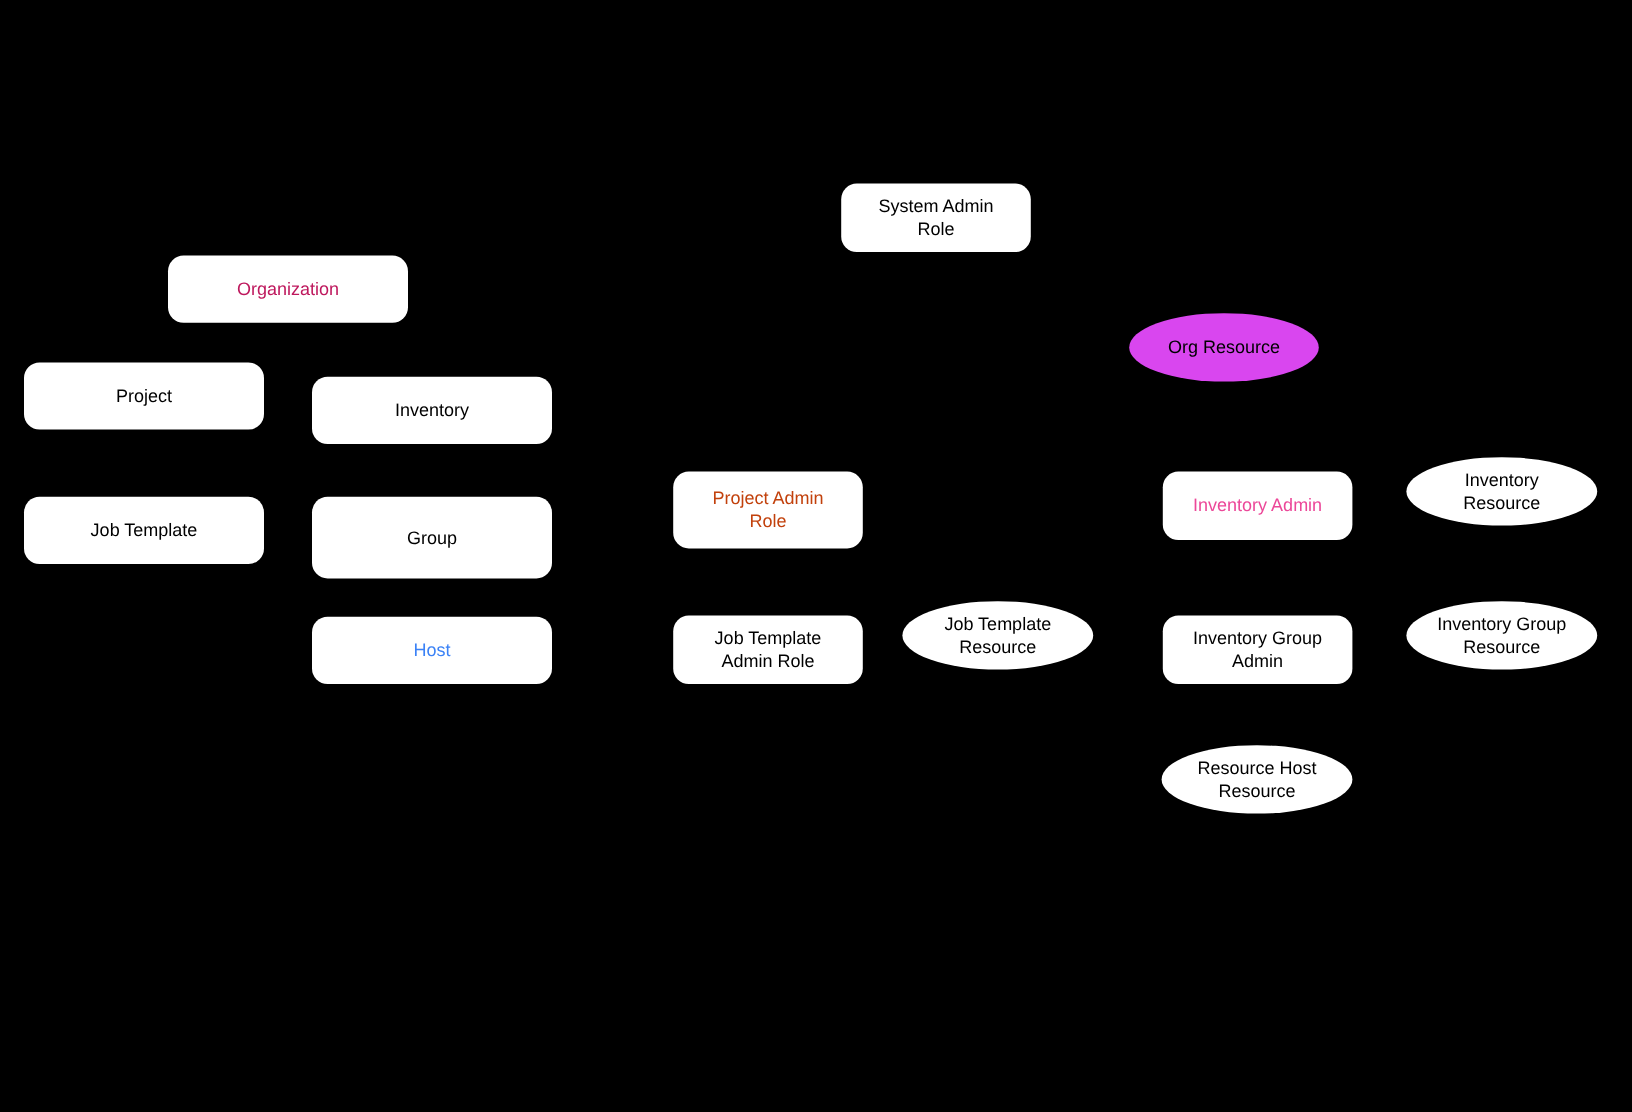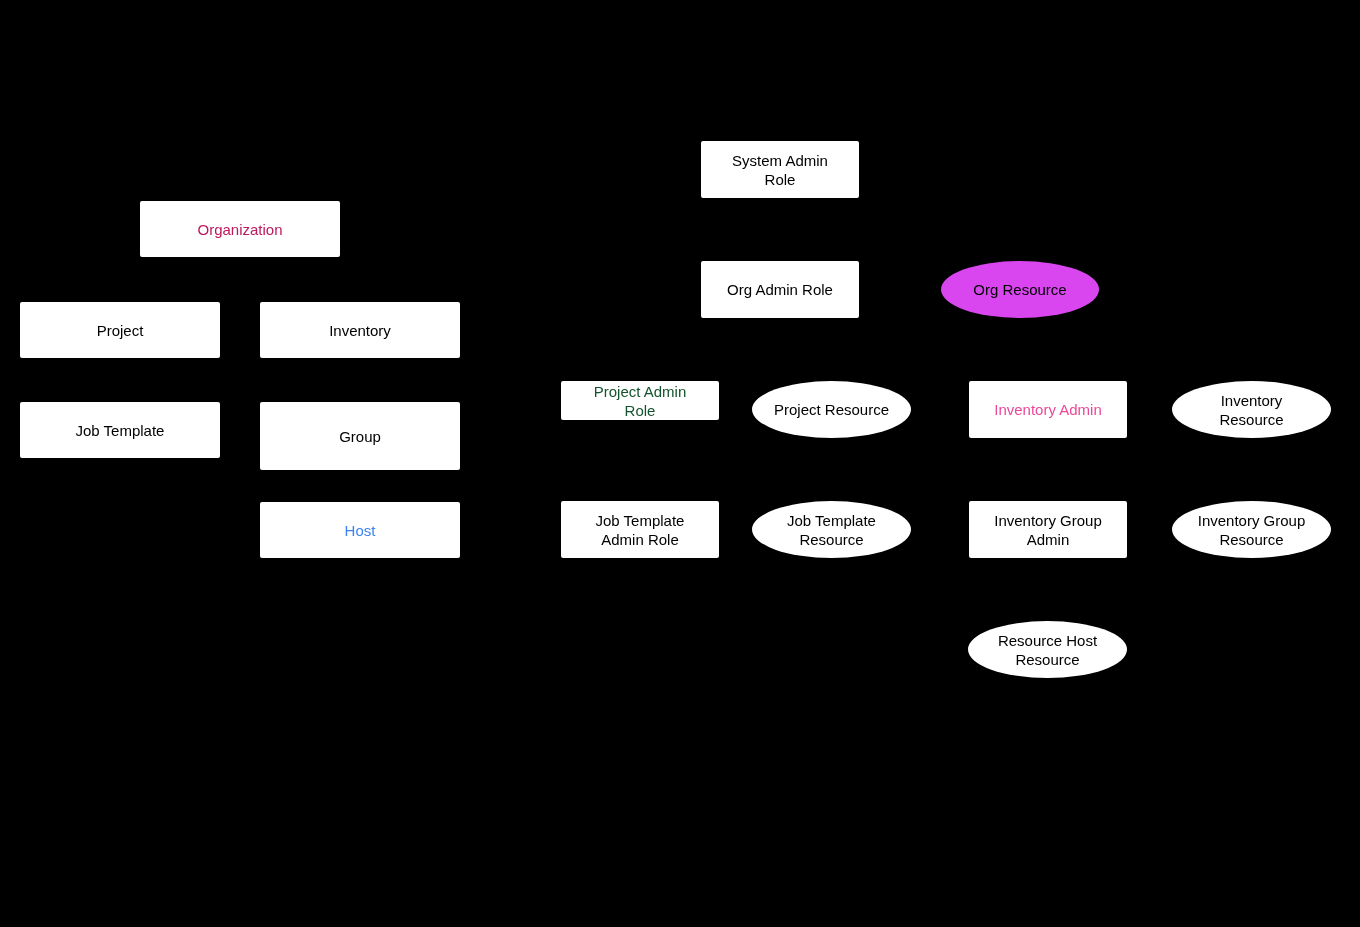--- a/index.html
+++ b/index.html
@@ -23,43 +23,42 @@
     align-items: center;
     justify-content: center;
     text-align: center;
     font-size: 15px;
     line-height: 19px;
     box-sizing: border-box;
     padding: 2px 6px;
     white-space: pre-line;
   }
   .rect {
-    border-radius: 2px;
+    border-radius: 13px;
+    margin-top: 12px;
   }
   .ellipse {
     border-radius: 50% / 50%;
   }
 </style>
 </head>
 <body>
 
 <div id="canvas">
     <div class="node rect" style="left: 140px; top: 201px; width: 200px; height: 56px; background: rgb(255, 255, 255); color: #be185d;">Organization</div>
-    <div class="node rect" style="left: 20px; top: 302px; width: 200px; height: 56px; background: rgb(255, 255, 255); color: rgb(0, 0, 0);">Project</div>
+    <div class="node rect" style="left: 20px; top: 290px; width: 200px; height: 56px; background: rgb(255, 255, 255); color: rgb(0, 0, 0);">Project</div>
     <div class="node rect" style="left: 260px; top: 302px; width: 200px; height: 56px; background: rgb(255, 255, 255); color: rgb(0, 0, 0);">Inventory</div>
     <div class="node rect" style="left: 20px; top: 402px; width: 200px; height: 56px; background: rgb(255, 255, 255); color: rgb(0, 0, 0);">Job Template</div>
     <div class="node rect" style="left: 260px; top: 402px; width: 200px; height: 68px; background: rgb(255, 255, 255); color: rgb(0, 0, 0);">Group</div>
     <div class="node rect" style="left: 260px; top: 502px; width: 200px; height: 56px; background: rgb(255, 255, 255); color: #3b82f6;">Host</div>
     <div class="node rect" style="left: 701px; top: 141px; width: 158px; height: 57px; background: rgb(255, 255, 255); color: rgb(0, 0, 0);">System Admin
 Role</div>
-    <div class="node rect" style="left: 701px; top: 261px; width: 158px; height: 57px; background: rgb(255, 255, 255); color: rgb(0, 0, 0);">Org Admin Role</div>
     <div class="node ellipse" style="left: 941px; top: 261px; width: 158px; height: 57px; background: #d946ef; color: rgb(0, 0, 0);">Org Resource</div>
-    <div class="node rect" style="left: 561px; top: 381px; width: 158px; height: 39px; background: rgb(255, 255, 255); color: #14532d;">Project Admin
+    <div class="node rect" style="left: 561px; top: 381px; width: 158px; height: 64px; background: rgb(255, 255, 255); color: #c2410c;">Project Admin
 Role</div>
-    <div class="node ellipse" style="left: 752px; top: 381px; width: 159px; height: 57px; background: rgb(255, 255, 255); color: rgb(0, 0, 0);">Project Resource</div>
     <div class="node rect" style="left: 969px; top: 381px; width: 158px; height: 57px; background: rgb(255, 255, 255); color: #ec4899;">Inventory Admin</div>
     <div class="node ellipse" style="left: 1172px; top: 381px; width: 159px; height: 57px; background: rgb(255, 255, 255); color: rgb(0, 0, 0);">Inventory
 Resource</div>
     <div class="node rect" style="left: 561px; top: 501px; width: 158px; height: 57px; background: rgb(255, 255, 255); color: rgb(0, 0, 0);">Job Template
 Admin Role</div>
     <div class="node ellipse" style="left: 752px; top: 501px; width: 159px; height: 57px; background: rgb(255, 255, 255); color: rgb(0, 0, 0);">Job Template
 Resource</div>
     <div class="node rect" style="left: 969px; top: 501px; width: 158px; height: 57px; background: rgb(255, 255, 255); color: rgb(0, 0, 0);">Inventory Group
 Admin</div>
     <div class="node ellipse" style="left: 1172px; top: 501px; width: 159px; height: 57px; background: rgb(255, 255, 255); color: rgb(0, 0, 0);">Inventory Group

